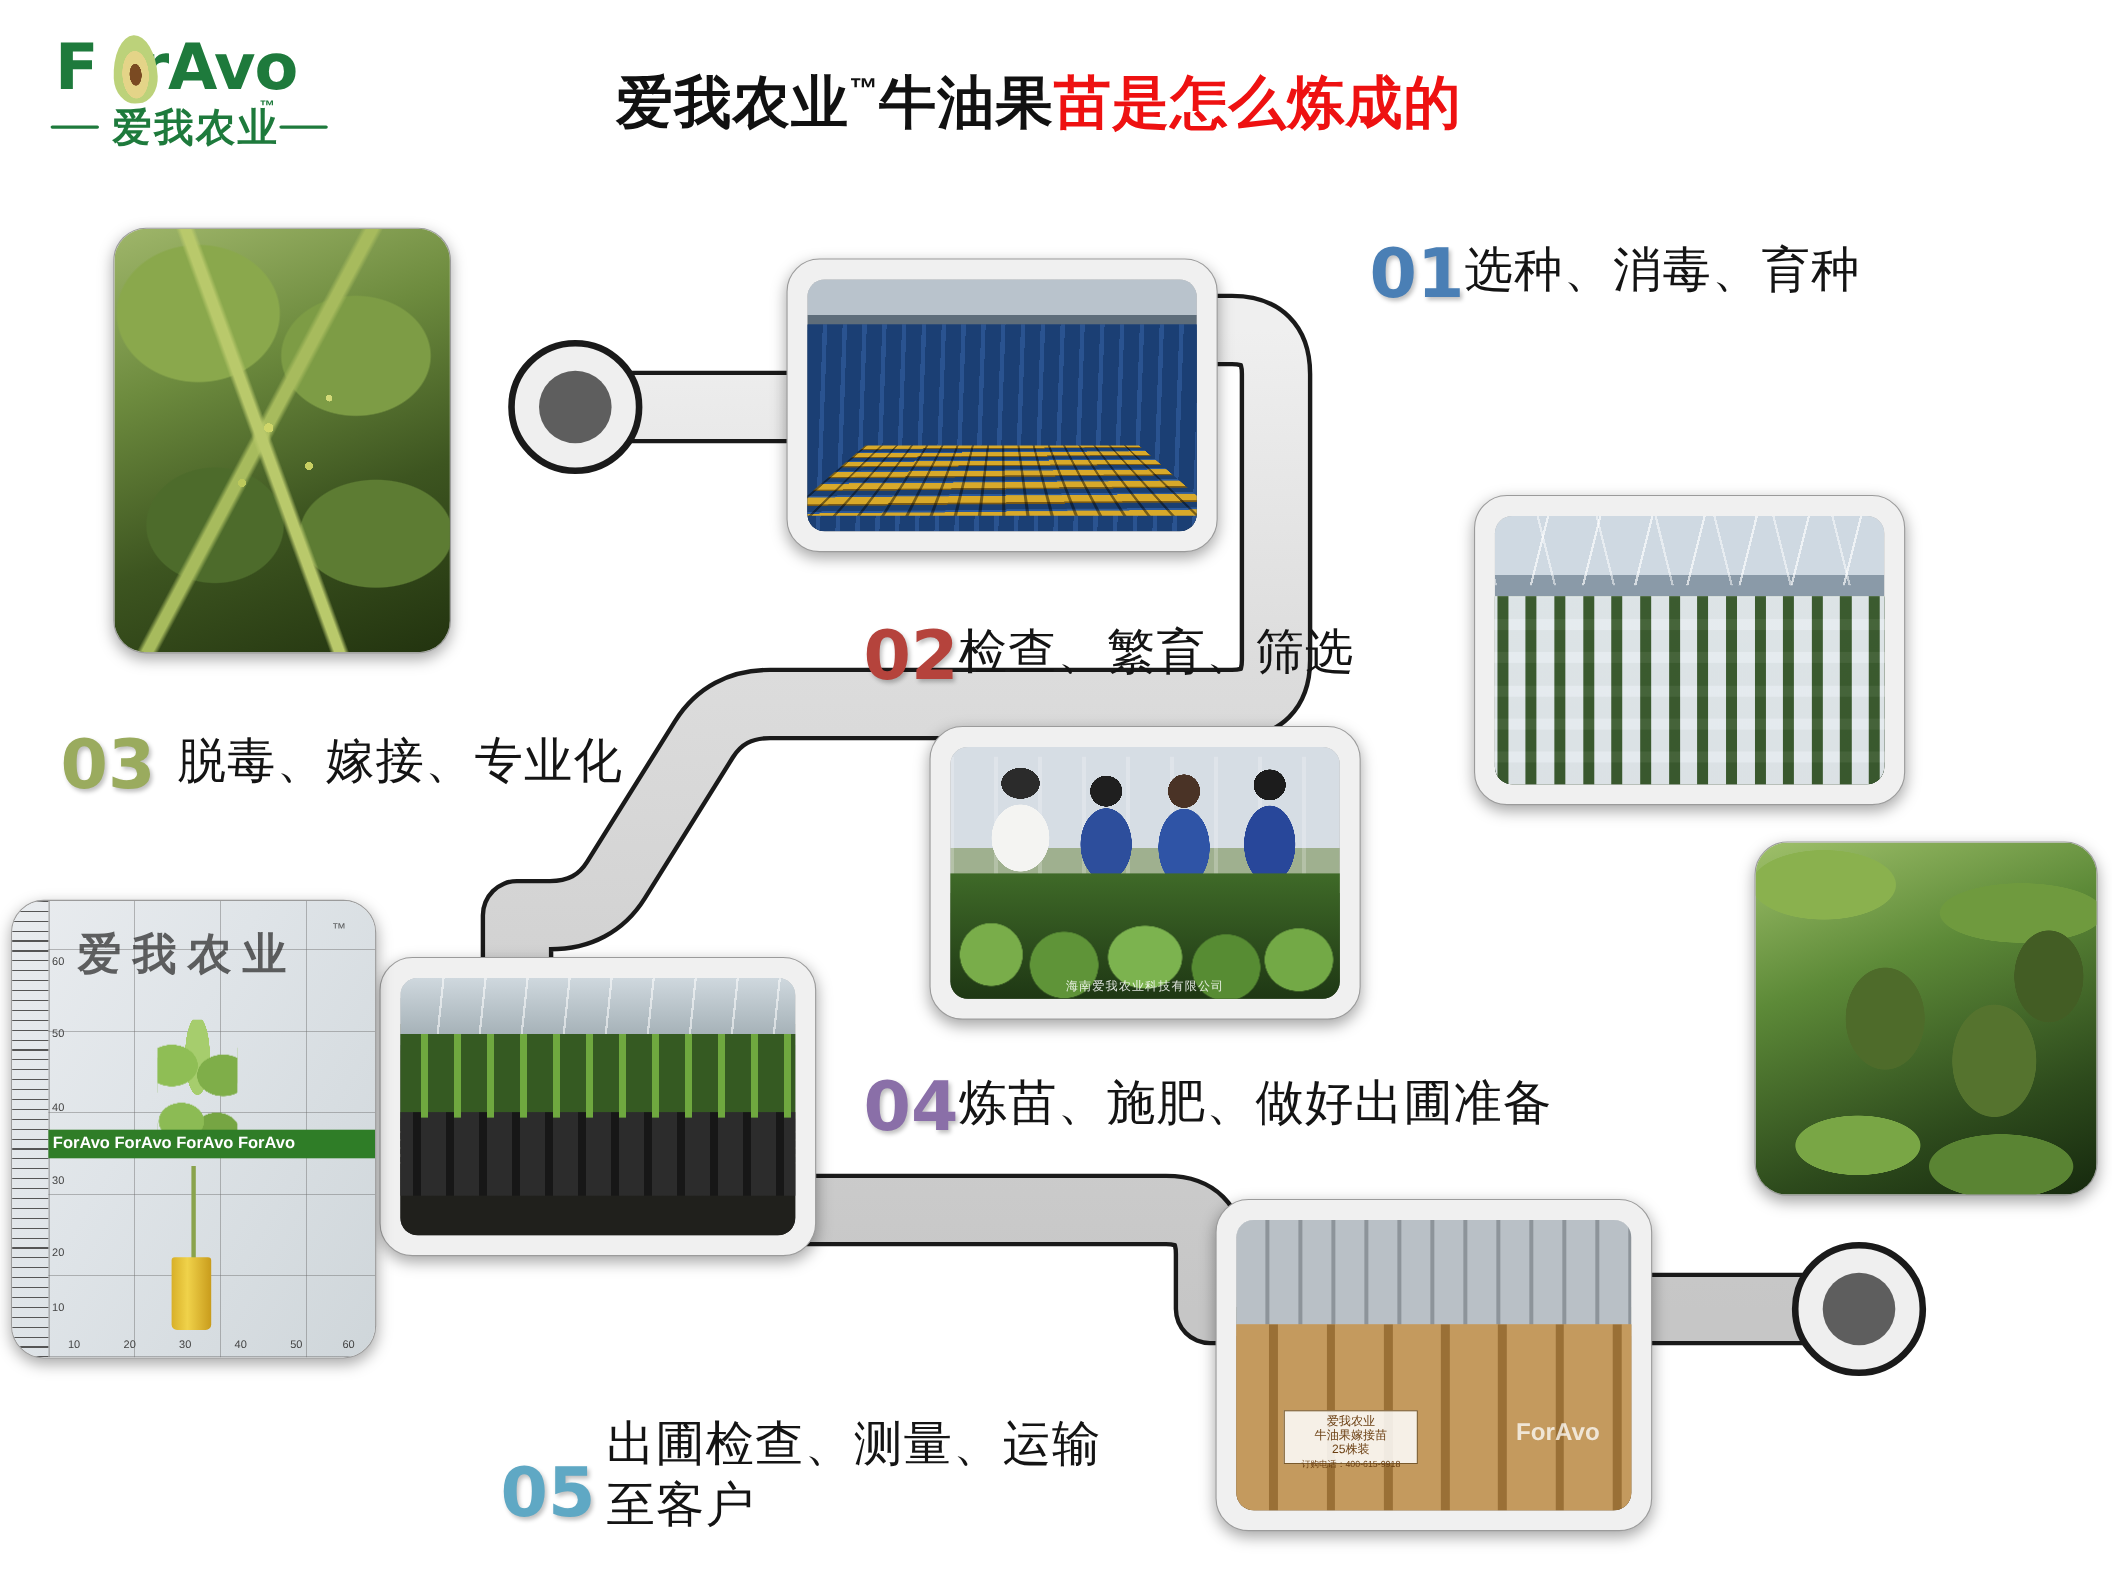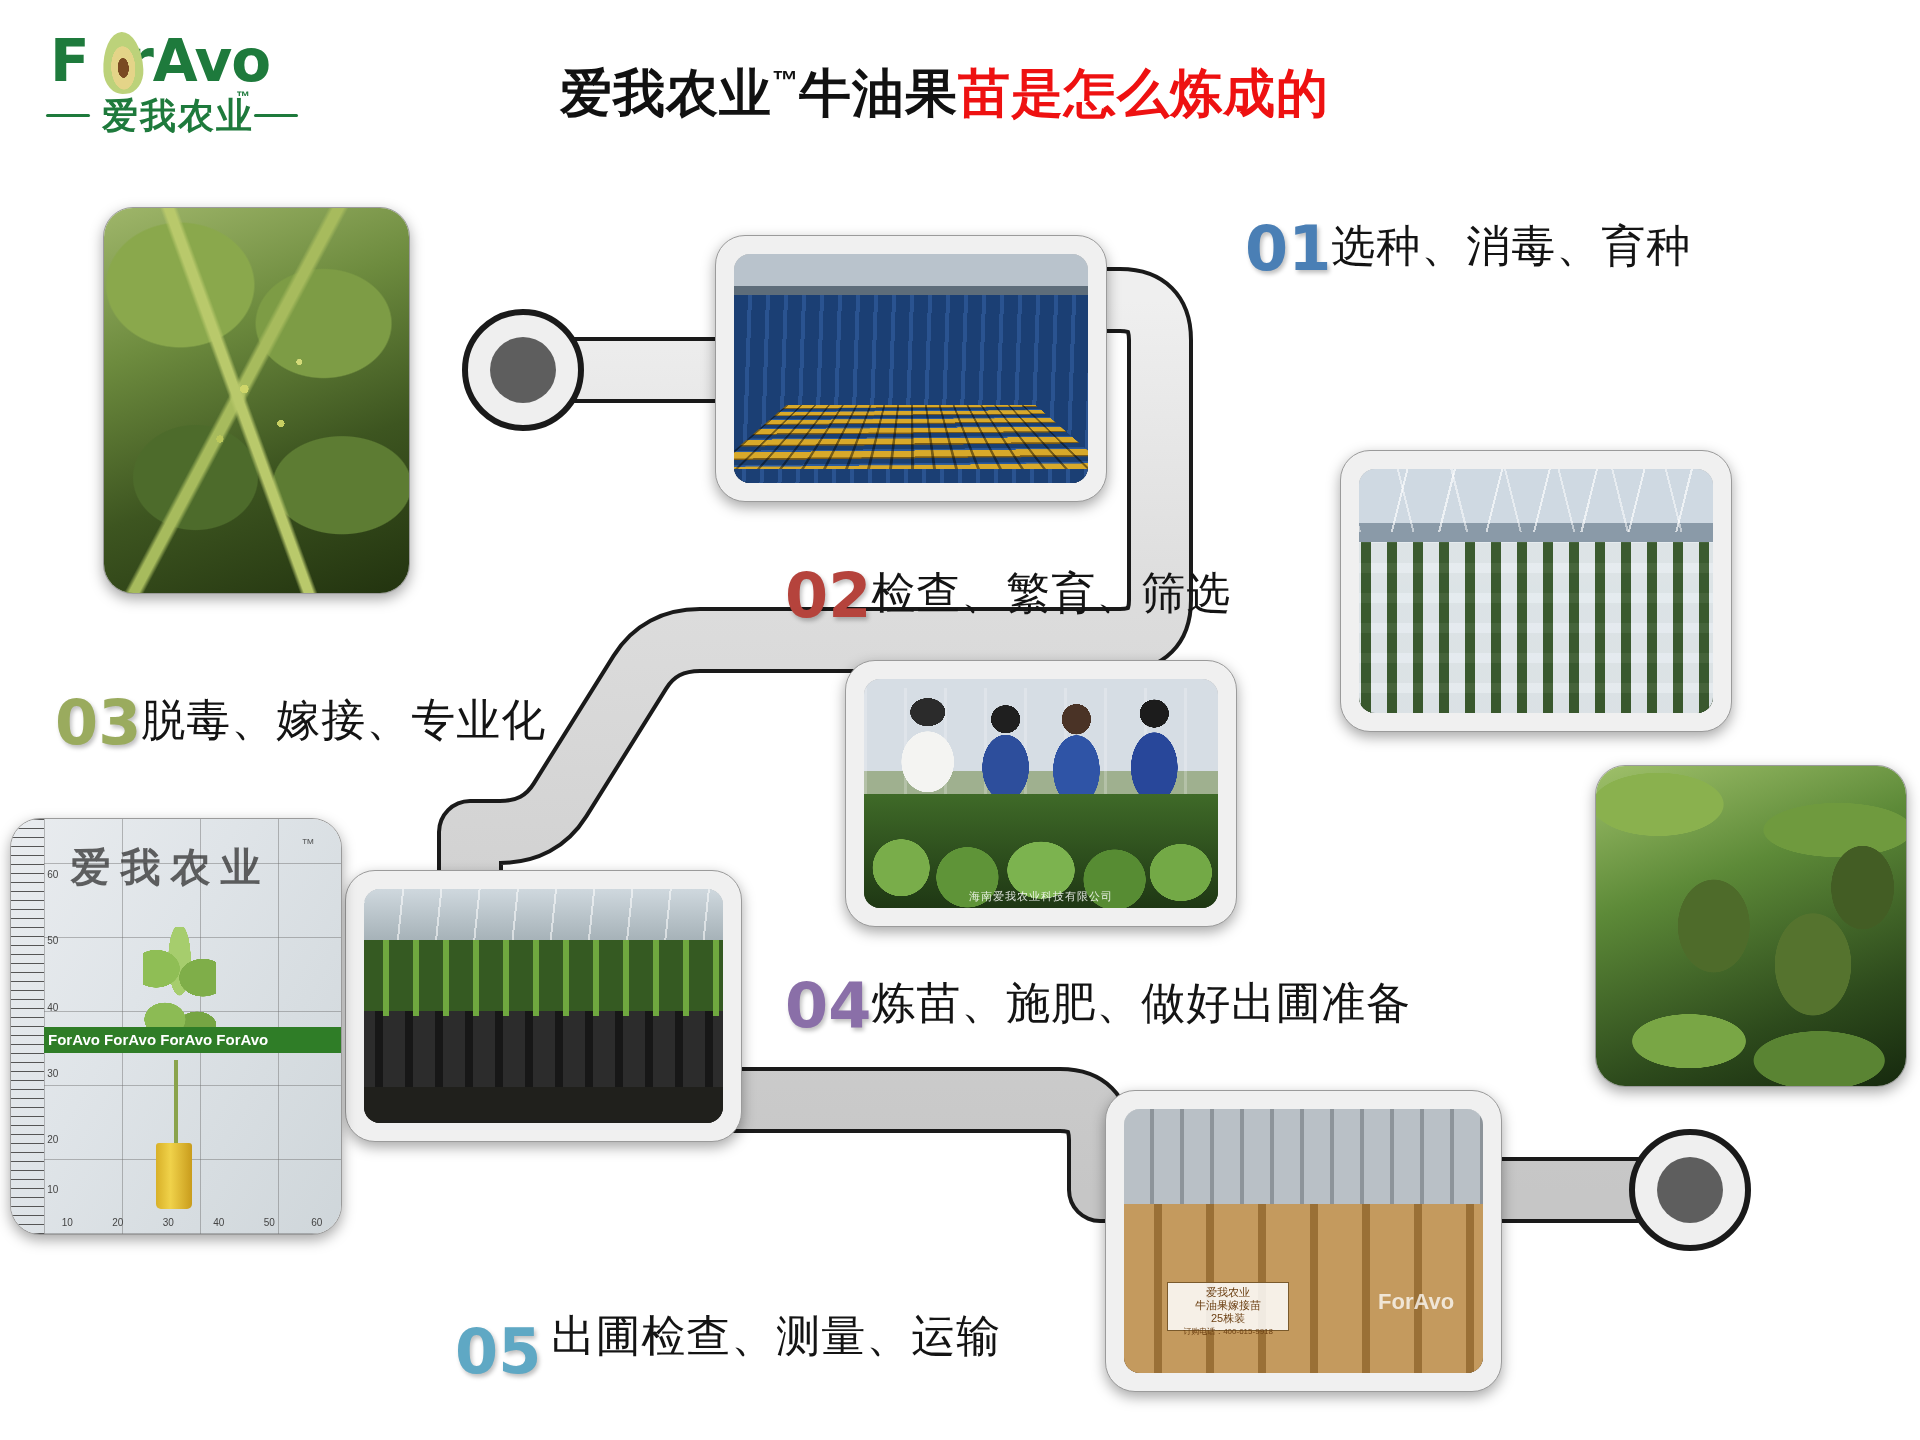--- a/index.html
+++ b/index.html
@@ -389,30 +389,31 @@
   <div class="step" style="left:1245px;top:218px;">
     <span class="num" style="color:#4a7fb5;">01</span>
     <span class="txt">选种、消毒、育种</span>
   </div>
 
   <div class="step" style="left:785px;top:565px;">
     <span class="num" style="color:#b5433c;">02</span>
     <span class="txt">检查、繁育、筛选</span>
   </div>
 
-  <div class="step" style="left:55px;top:692px;">
+  <div class="step" style="left:55px;top:664px;gap:20px;">
     <span class="num" style="color:#9aab5e;">03</span>
     <span class="txt">脱毒、嫁接、专业化</span>
   </div>
 
   <div class="step" style="left:785px;top:975px;">
     <span class="num" style="color:#8a6fa8;">04</span>
     <span class="txt">炼苗、施肥、做好出圃准备</span>
   </div>
 
   <div class="step" style="left:455px;top:1285px;align-items:center;gap:10px;">
     <span class="num" style="color:#5fa8c4;margin-top:36px;">05</span>
     <span class="txt" style="margin-bottom:-4px;">
       <span class="l2">出圃检查、测量、运输</span>
+      <span class="l2">至客户</span>
     </span>
   </div>
 
 </div>
 
 </body></html>

